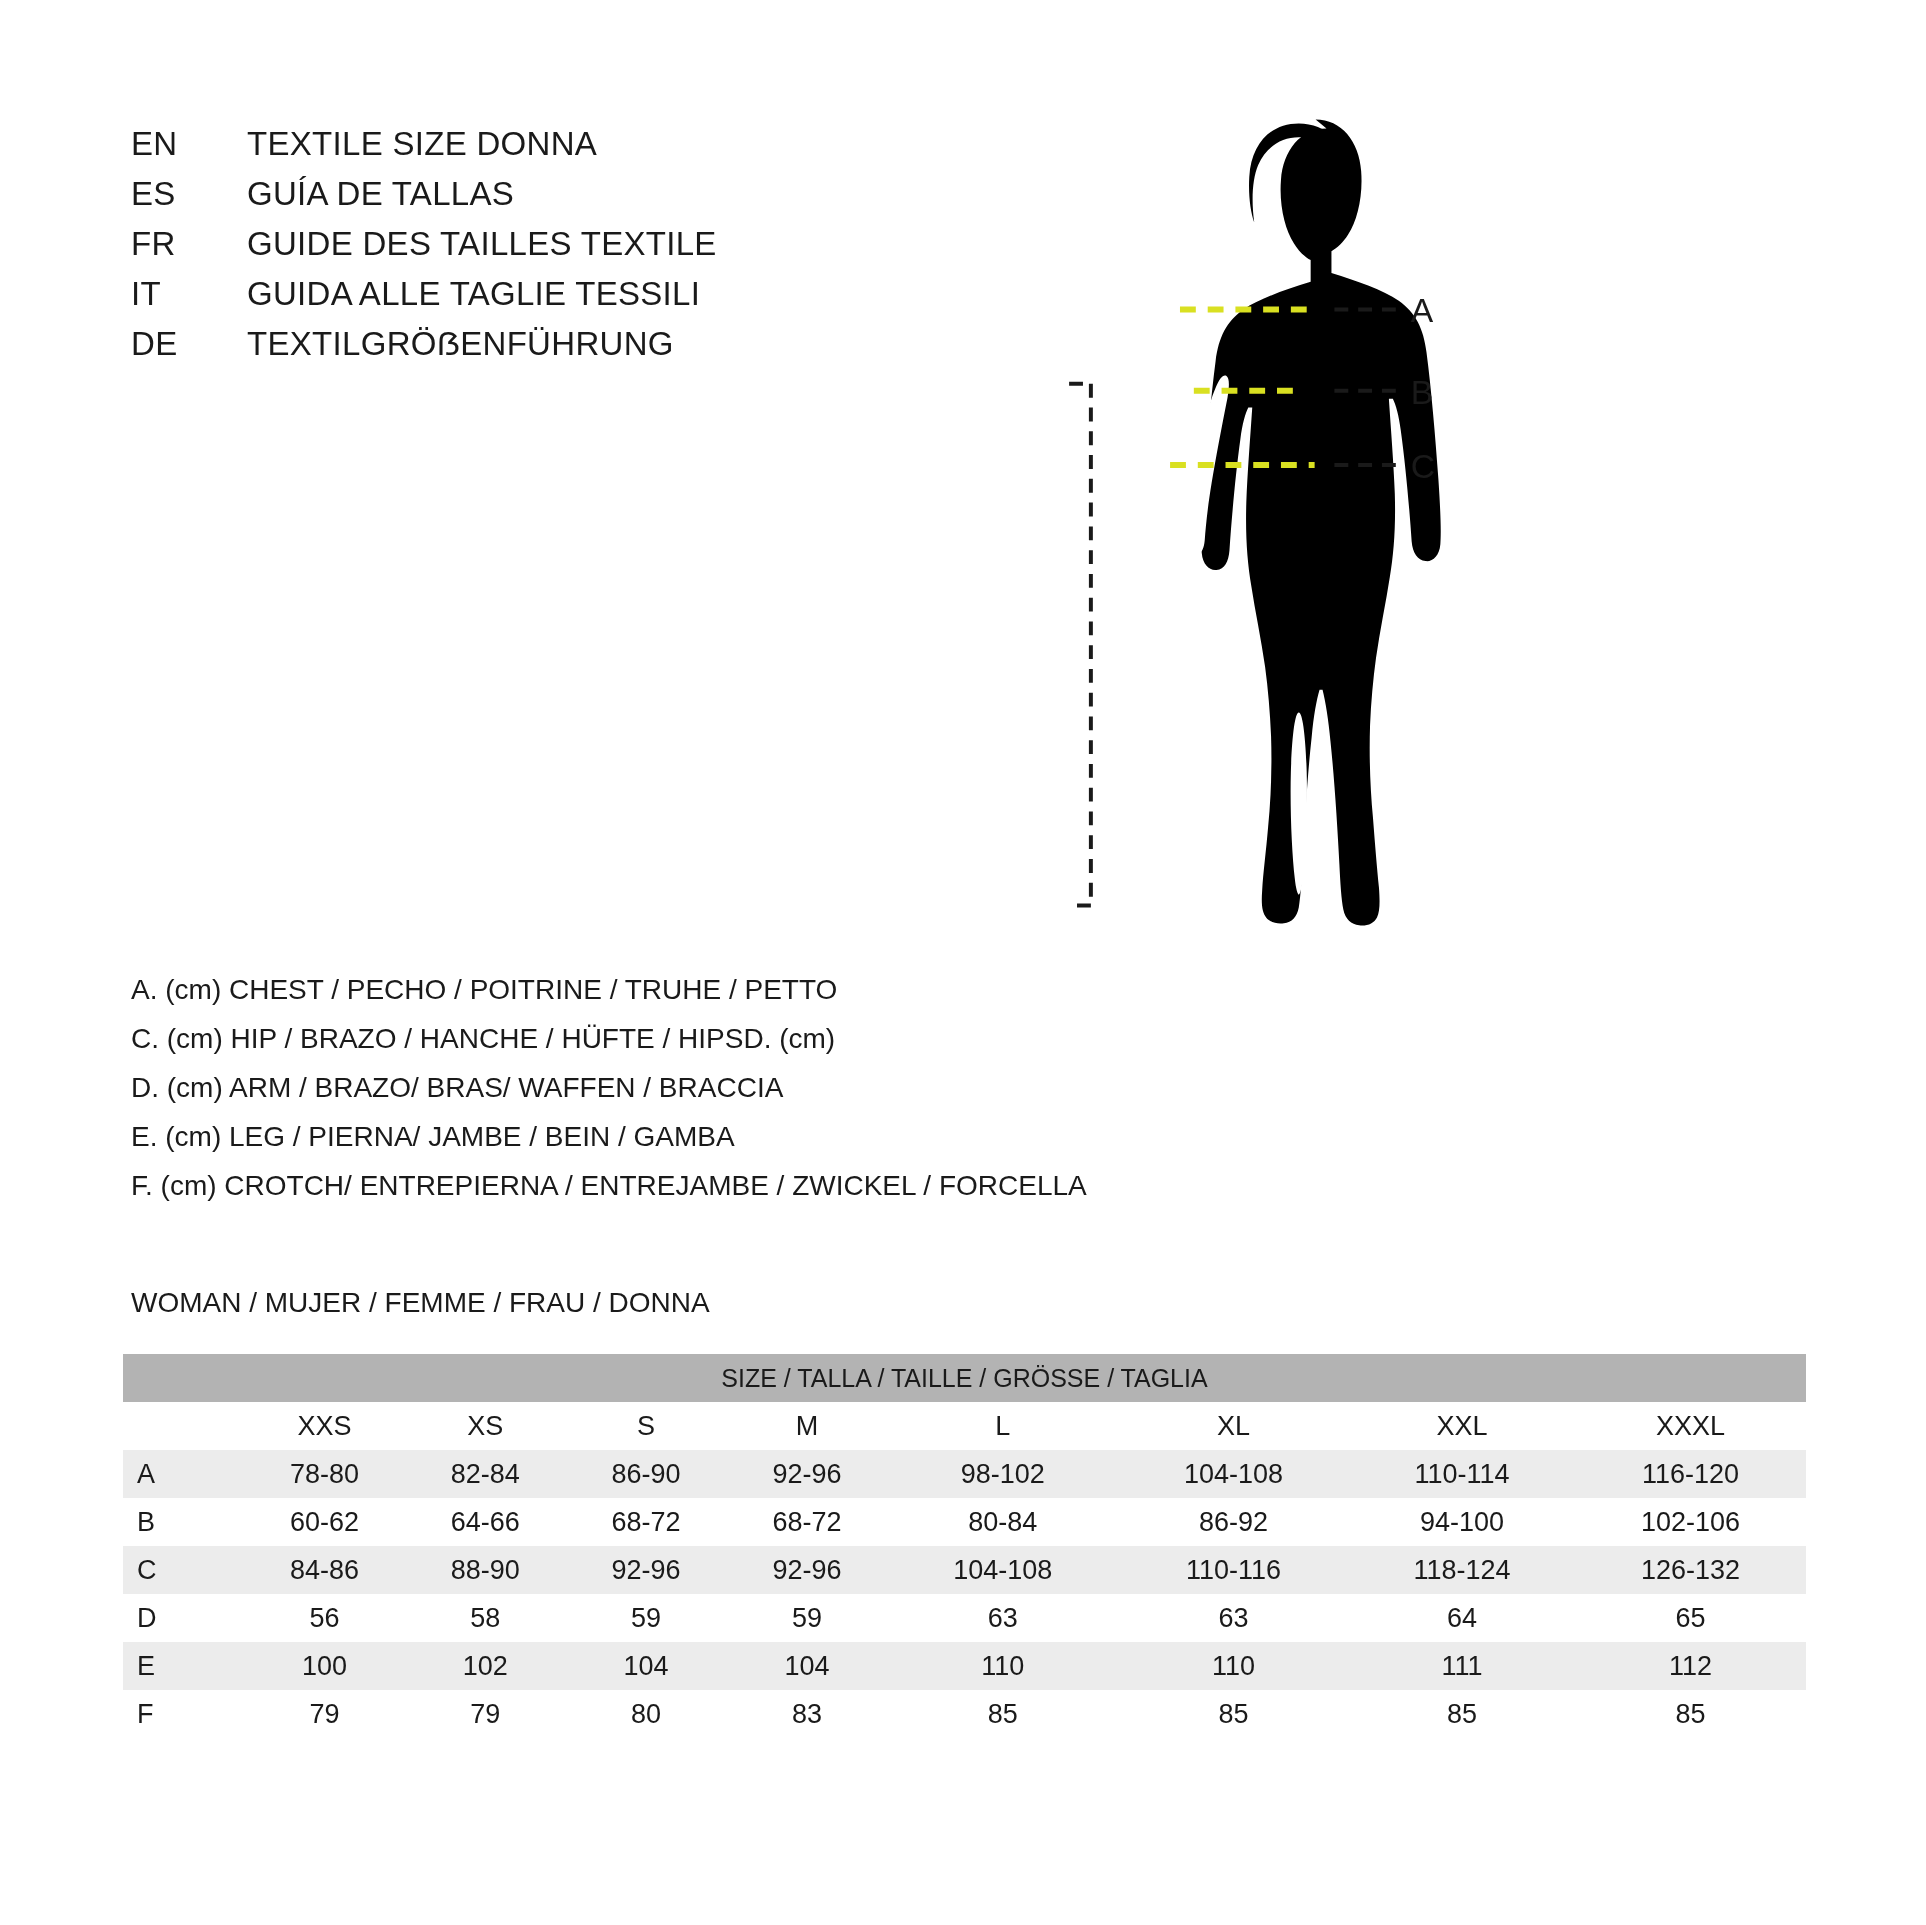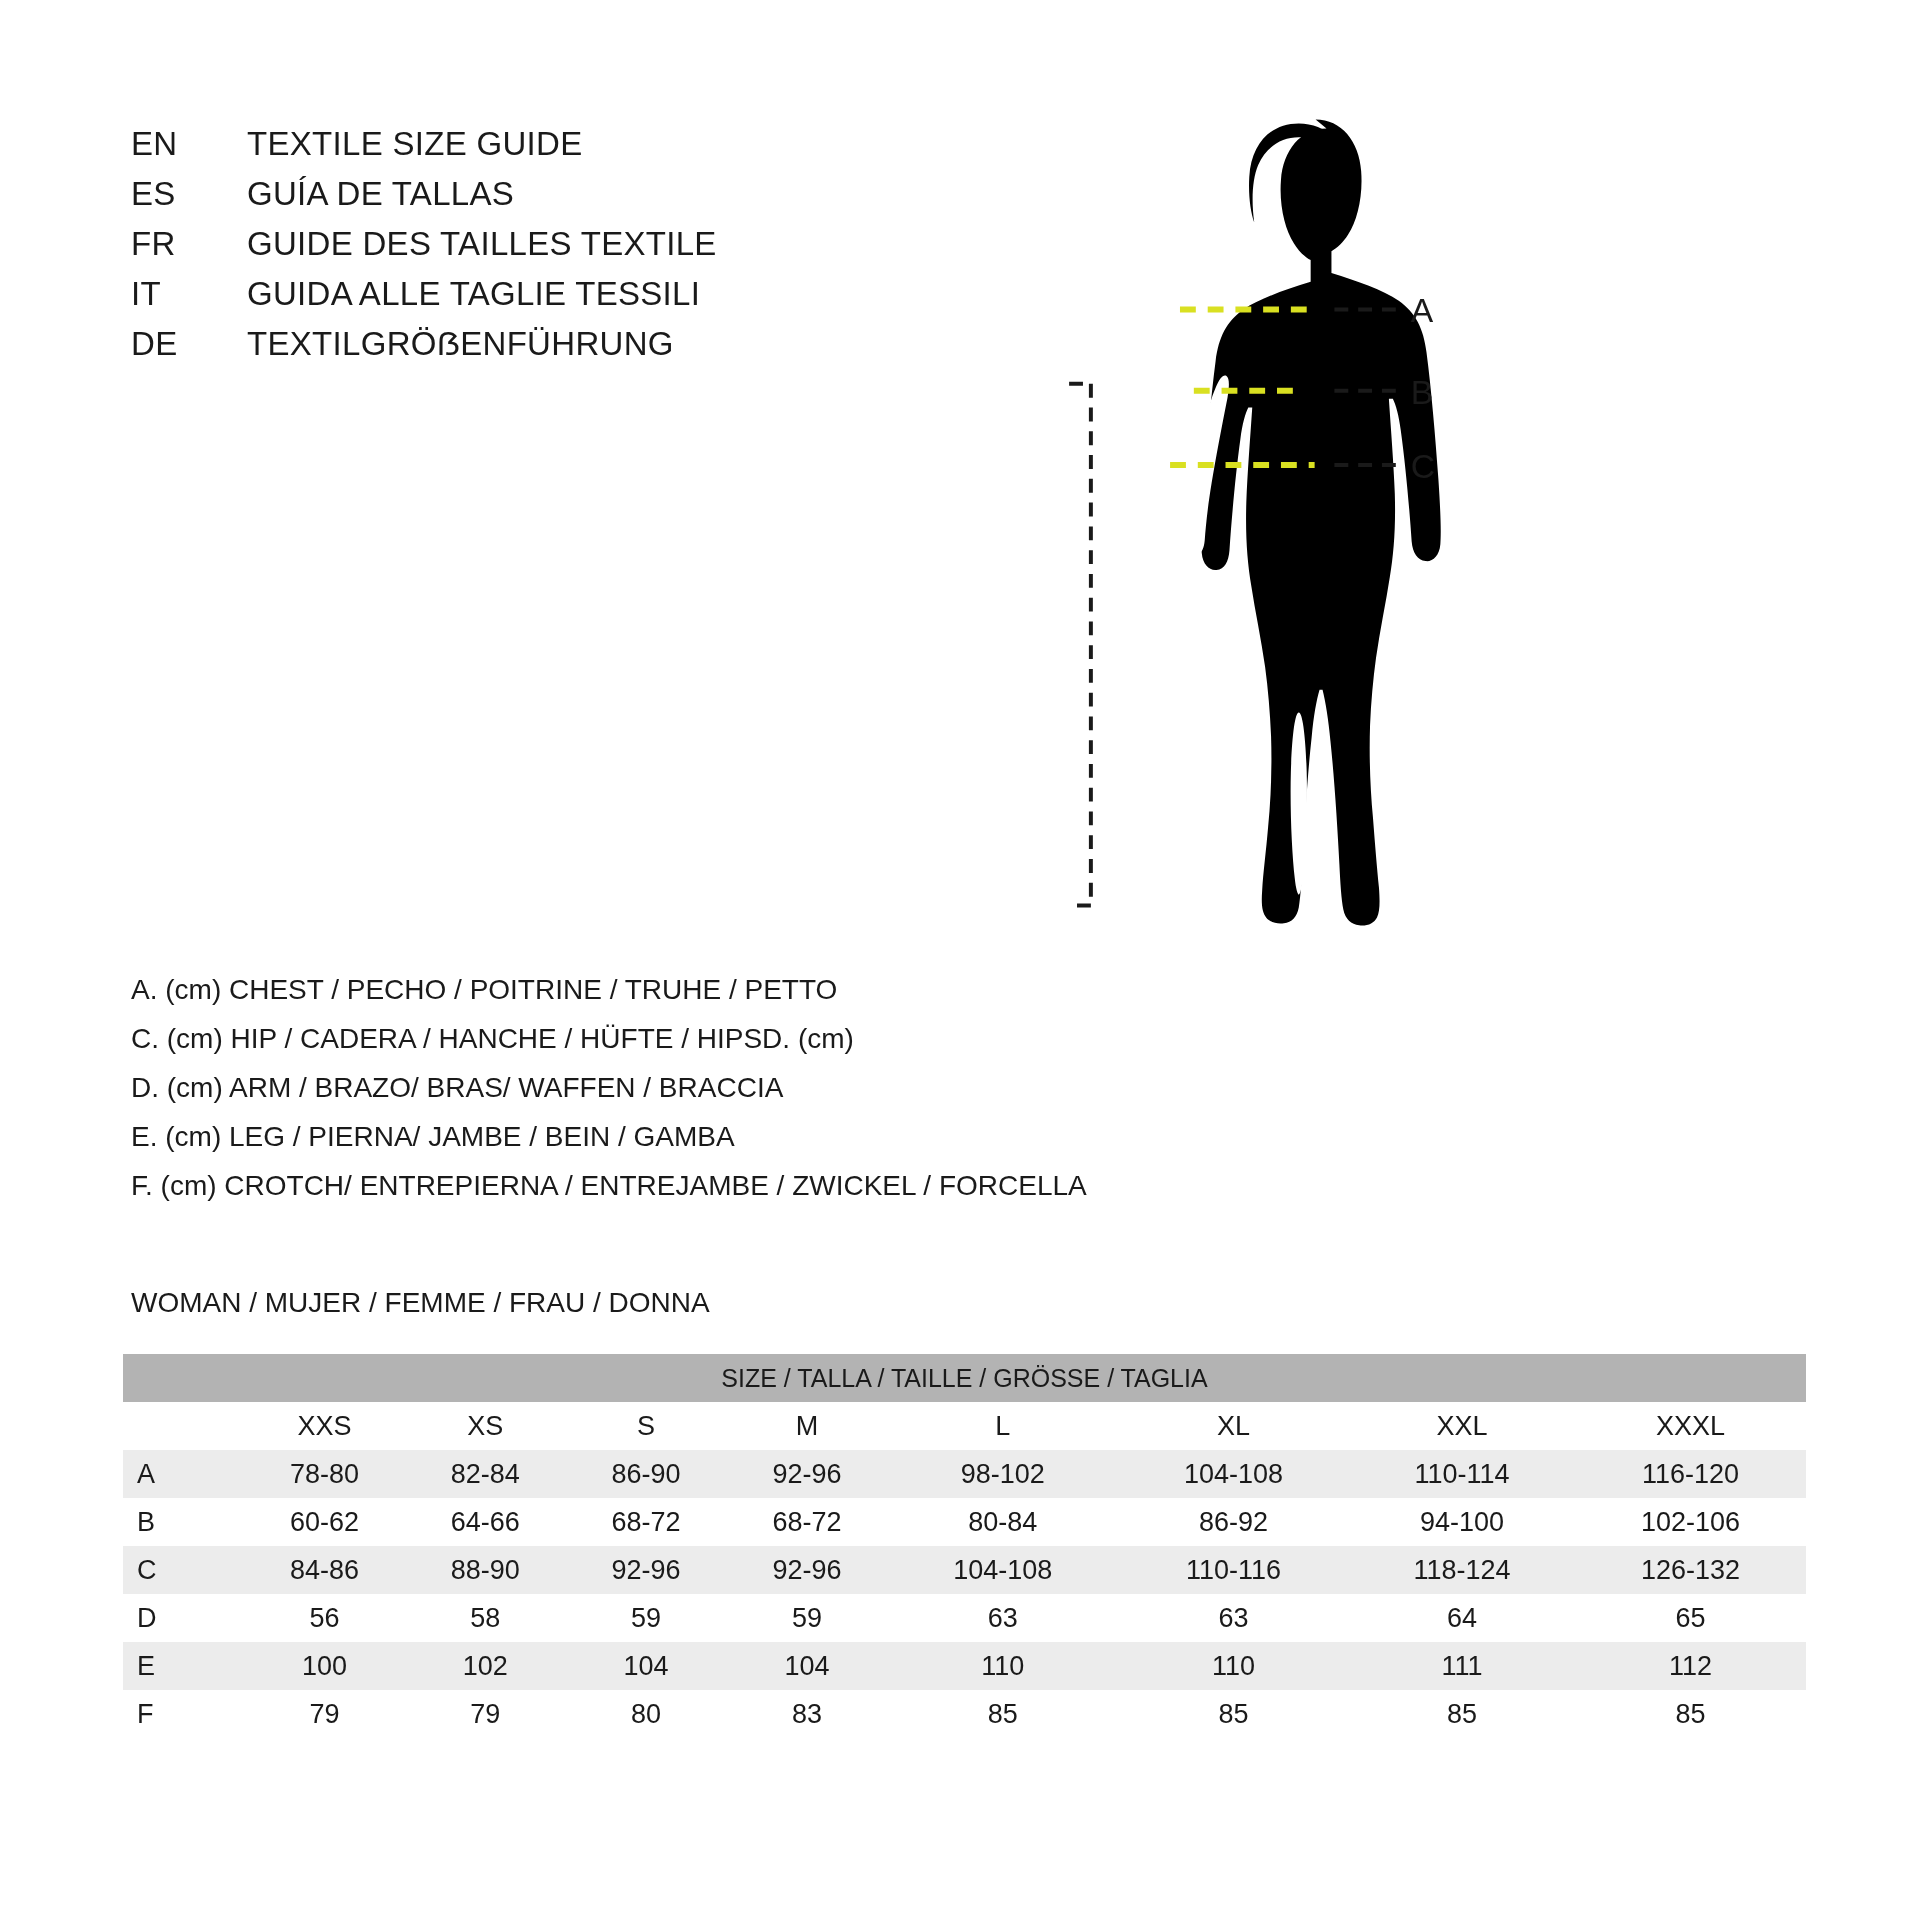--- a/index.html
+++ b/index.html
@@ -117,21 +117,21 @@
   tr.plain td {
     background: #ffffff;
   }
 </style>
 </head>
 <body>
 
 <div id="title-block">
   <div class="title-row">
     <span class="title-code">EN</span>
-    <span class="title-text">TEXTILE SIZE GUIDE</span>
+    <span class="title-text">TEXTILE SIZE DONNA</span>
   </div>
   <div class="title-row">
     <span class="title-code">ES</span>
     <span class="title-text">GUÍA DE TALLAS</span>
   </div>
   <div class="title-row">
     <span class="title-code">FR</span>
     <span class="title-text">GUIDE DES TAILLES TEXTILE</span>
   </div>
   <div class="title-row">
@@ -236,21 +236,21 @@
     </g>
 
     <text x="-152" y="310" font-family="Liberation Sans, sans-serif" font-size="34" fill="#1a1a1a">D</text>
     <text x="-152" y="640" font-family="Liberation Sans, sans-serif" font-size="34" fill="#1a1a1a">F</text>
     <text x="-48" y="595" font-family="Liberation Sans, sans-serif" font-size="34" fill="#1a1a1a">E</text>
   </svg>
 </div>
 
 <div id="legend-block">
   <div class="legend-row">A. (cm) CHEST / PECHO / POITRINE / TRUHE / PETTO</div>
-  <div class="legend-row">C. (cm) HIP / CADERA / HANCHE / HÜFTE / HIPSD. (cm)</div>
+  <div class="legend-row">C. (cm) HIP / BRAZO / HANCHE / HÜFTE / HIPSD. (cm)</div>
   <div class="legend-row">D. (cm) ARM / BRAZO/ BRAS/ WAFFEN / BRACCIA</div>
   <div class="legend-row">E. (cm) LEG / PIERNA/ JAMBE / BEIN / GAMBA</div>
   <div class="legend-row">F. (cm) CROTCH/ ENTREPIERNA / ENTREJAMBE / ZWICKEL / FORCELLA</div>
 </div>
 
 <div id="gender-caption">WOMAN / MUJER / FEMME / FRAU / DONNA</div>
 
 <table id="size-table">
   <tbody>
     <tr class="header-band">

